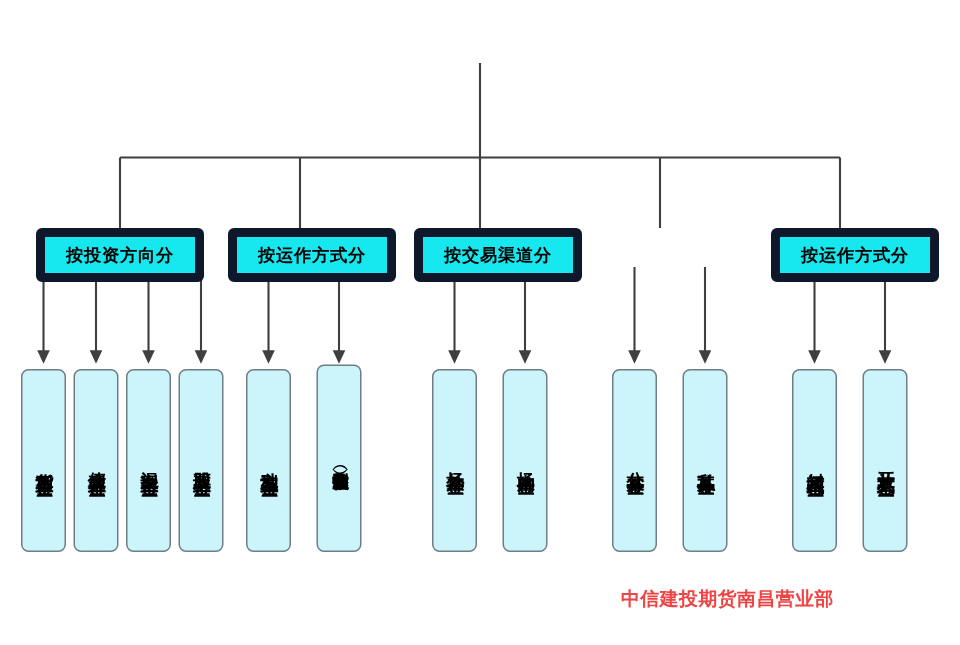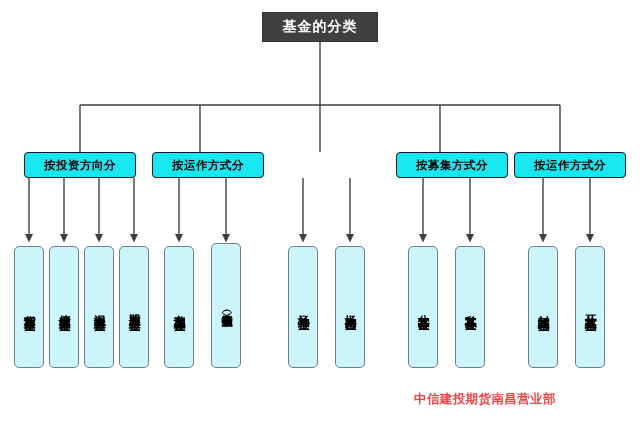--- a/index.html
+++ b/index.html
@@ -41,23 +41,23 @@
     justify-content: center;
     color: #ffffff;
     font-weight: bold;
     font-size: 14px;
     letter-spacing: 1px;
     z-index: 3;
   }
   
   .cat-box {
     position: absolute;
-    height: 26px;
+    height: 36px;
     background: #17e8f0;
-    border: 1px solid #0f172a;
+    border: 6px solid #0f172a;
     border-radius: 4px;
     box-sizing: border-box;
     display: flex;
     align-items: center;
     justify-content: center;
     color: #000000;
     font-weight: bold;
     font-size: 11.5px;
     z-index: 3;
     letter-spacing: 0.5px;
@@ -134,32 +134,29 @@
       <line x1="350" y1="178" x2="350" y2="238"></line>
 
       <line x1="423" y1="178" x2="423" y2="238"></line>
       <line x1="470" y1="178" x2="470" y2="238"></line>
 
       <line x1="543" y1="178" x2="543" y2="238"></line>
       <line x1="590" y1="178" x2="590" y2="238"></line>
     </g>
   </svg>
 
-  <div class="root-box">
-    <span>基金的分类</span>
-  </div>
 
   <div class="cat-box" style="left:24px; top:152px; width:112px;">
     <span>按投资方向分</span>
   </div>
   <div class="cat-box" style="left:152px; top:152px; width:112px;">
     <span>按运作方式分</span>
   </div>
-  <div class="cat-box" style="left:396px; top:152px; width:112px;">
-    <span>按募集方式分</span>
+  <div class="cat-box" style="left:276px; top:152px; width:112px;">
+    <span>按交易渠道分</span>
   </div>
   <div class="cat-box" style="left:514px; top:152px; width:112px;">
     <span>按运作方式分</span>
   </div>
 
   <div class="leaf-box" style="left:14px; top:246px; width:30px; height:122px;">
     <span class="leaf-text">货币型基金</span>
   </div>
   <div class="leaf-box" style="left:49px; top:246px; width:30px; height:122px;">
     <span class="leaf-text">债券型基金</span>

